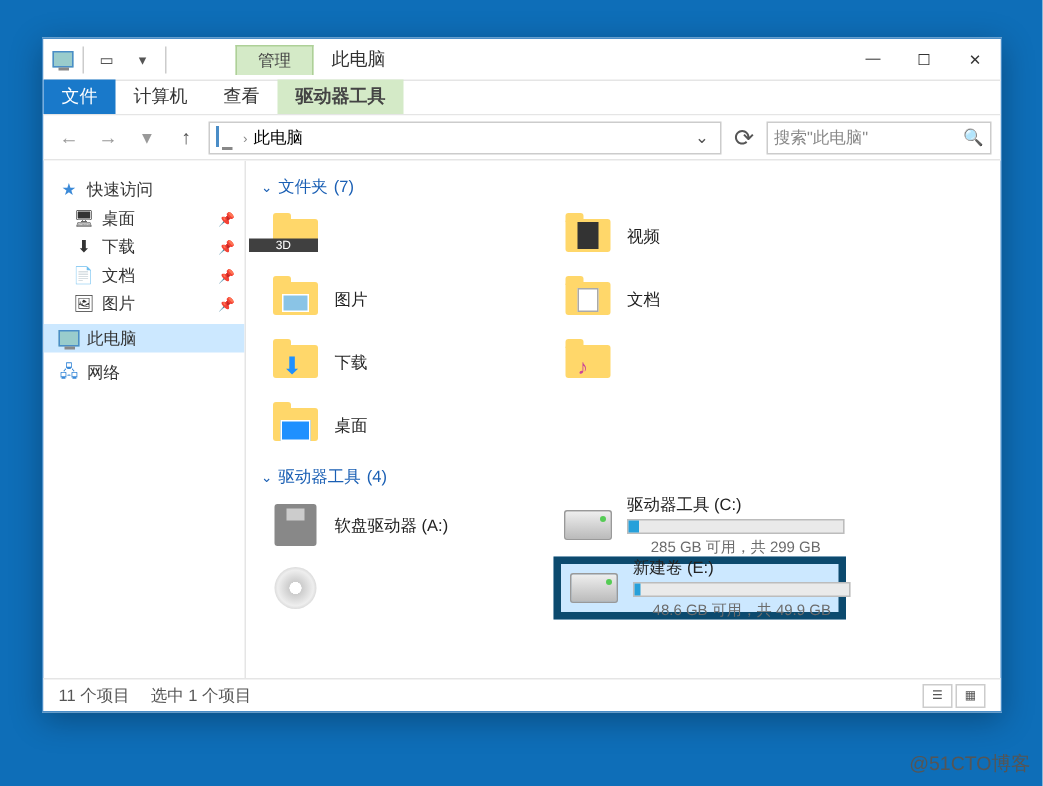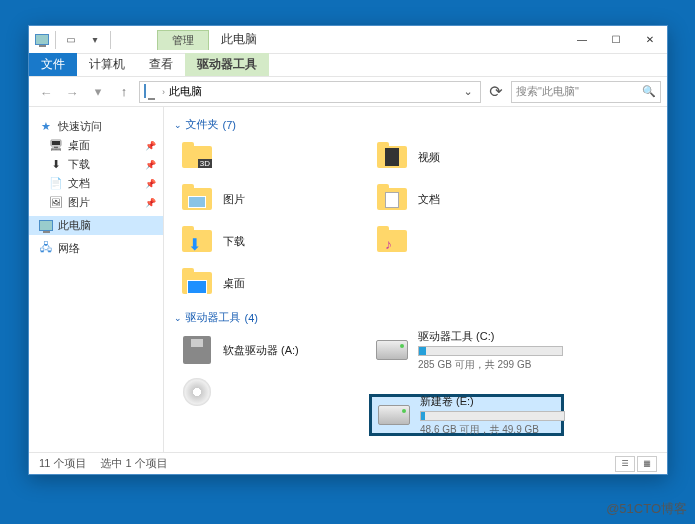--- a/index.html
+++ b/index.html
@@ -32,42 +32,42 @@
 .nav-item { display: flex; align-items: center; gap: 5px; padding: 2px 6px 2px 20px; font-size: 11px; color: #333; cursor: pointer; }
 .nav-item.l1 { padding-left: 10px; margin-top: 4px; }
 .nav-item.sel { background: #cce8ff; }
 .nav-item .pin { margin-left: auto; color: #888; font-size: 9px; }
 .ni-ico { width: 14px; height: 14px; display: inline-flex; align-items: center; justify-content: center; }
 .content { flex: 1; overflow: auto; padding: 4px 10px; font-size: 11px; }
 .grp-hdr { display: flex; align-items: center; gap: 4px; color: #1a5fb4; margin: 6px 0 4px 0; cursor: pointer; }
 .grp-hdr .chev { font-size: 9px; }
 .tiles { display: flex; flex-wrap: wrap; gap: 0; }
 .tile { width: 195px; height: 42px; display: flex; align-items: center; gap: 8px; padding: 2px 4px; cursor: pointer; border: 1px solid transparent; }
-.tile.sel { background: #cce8ff; border: 3px solid #0c4a6e; margin-top: 23px; }
+.tile.sel { background: #cce8ff; border: 5px solid #0c4a6e; }
 .tile-ico { width: 36px; height: 36px; flex-shrink: 0; display: flex; align-items: center; justify-content: center; }
 .tile-txt { flex: 1; display: flex; flex-direction: column; gap: 1px; }
 .tile-name { color: #222; font-size: 11px; white-space: nowrap; overflow: hidden; text-overflow: ellipsis; }
-.tile-sub { color: #6b6b6b; font-size: 10px; white-space: nowrap; overflow: hidden; text-overflow: ellipsis; }
+.tile-sub { color: #6b6b6b; font-size: 10px; white-space: nowrap; overflow: hidden; text-overflow: ellipsis; text-align: center; }
 .drvbar { width: 145px; height: 10px; border: 1px solid #bcbcbc; background: #eaeaea; margin: 1px 0; position: relative; }
 .drvbar-fill { height: 100%; background: #26a0da; }
 .status { height: 22px; border-top: 1px solid #e5e5e5; display: flex; align-items: center; padding: 0 10px; gap: 14px; font-size: 11px; color: #555; background: #fff; }
 .status .r { margin-left: auto; display: flex; gap: 2px; }
 .viewbtn { width: 20px; height: 16px; border: 1px solid #ccc; display: flex; align-items: center; justify-content: center; font-size: 8px; }
 .watermark { position: absolute; right: 8px; bottom: 6px; font-size: 13px; color: #555; }
 
 .ico-pc { width:14px;height:11px;border:1px solid #4a8dc7;background:#9cc;position:relative;}
 .ico-pc:after{content:"";position:absolute;bottom:-3px;left:3px;width:7px;height:2px;background:#888;}
 .ico-folder{width:30px;height:22px;background:#ffd76a;border-radius:2px;position:relative;}
 .ico-folder:before{content:"";position:absolute;top:-4px;left:0;width:12px;height:6px;background:#ffd76a;border-radius:2px 2px 0 0;}
 .ico-drive{width:32px;height:20px;background:linear-gradient(#eee,#bbb);border:1px solid #999;border-radius:2px;position:relative;}
 .ico-drive:after{content:"";position:absolute;right:3px;top:3px;width:4px;height:4px;background:#5c5;border-radius:50%;}
 .ico-floppy{width:28px;height:28px;background:#888;border-radius:2px;position:relative;}
 .ico-floppy:after{content:"";position:absolute;top:3px;left:8px;width:12px;height:8px;background:#ccc;}
 .ico-dvd{width:28px;height:28px;border-radius:50%;background:radial-gradient(circle,#fff 20%,#ccc 21%,#eee 60%,#aaa 100%);position:relative;}
-.badge-3d{position:absolute;font-size:8px;background:#404040;color:#fff;padding:0 2px;bottom:0;right:0;}
+.badge-3d{position:absolute;font-size:8px;background:#404040;color:#fff;padding:0 18px;bottom:0;right:0;}
 .badge-dl{position:absolute;font-size:16px;color:#1e90ff;bottom:-2px;left:6px;}
 .badge-pic{position:absolute;width:18px;height:12px;background:#8ac4e6;border:1px solid #fff;bottom:2px;left:6px;}
 .badge-doc{position:absolute;width:14px;height:16px;background:#fff;border:1px solid #aaa;bottom:2px;left:8px;}
 .badge-note{position:absolute;font-size:14px;color:#c49;bottom:0;left:8px;}
 .badge-vid{position:absolute;width:14px;height:18px;background:#333;bottom:2px;left:8px;}
 .badge-desk{position:absolute;width:20px;height:14px;background:#1e90ff;border:1px solid #fff;bottom:0;left:5px;}
 .ico-star{color:#3b8ad8;}
 .ico-net{color:#3b8ad8;}
 </style>
 </head>

